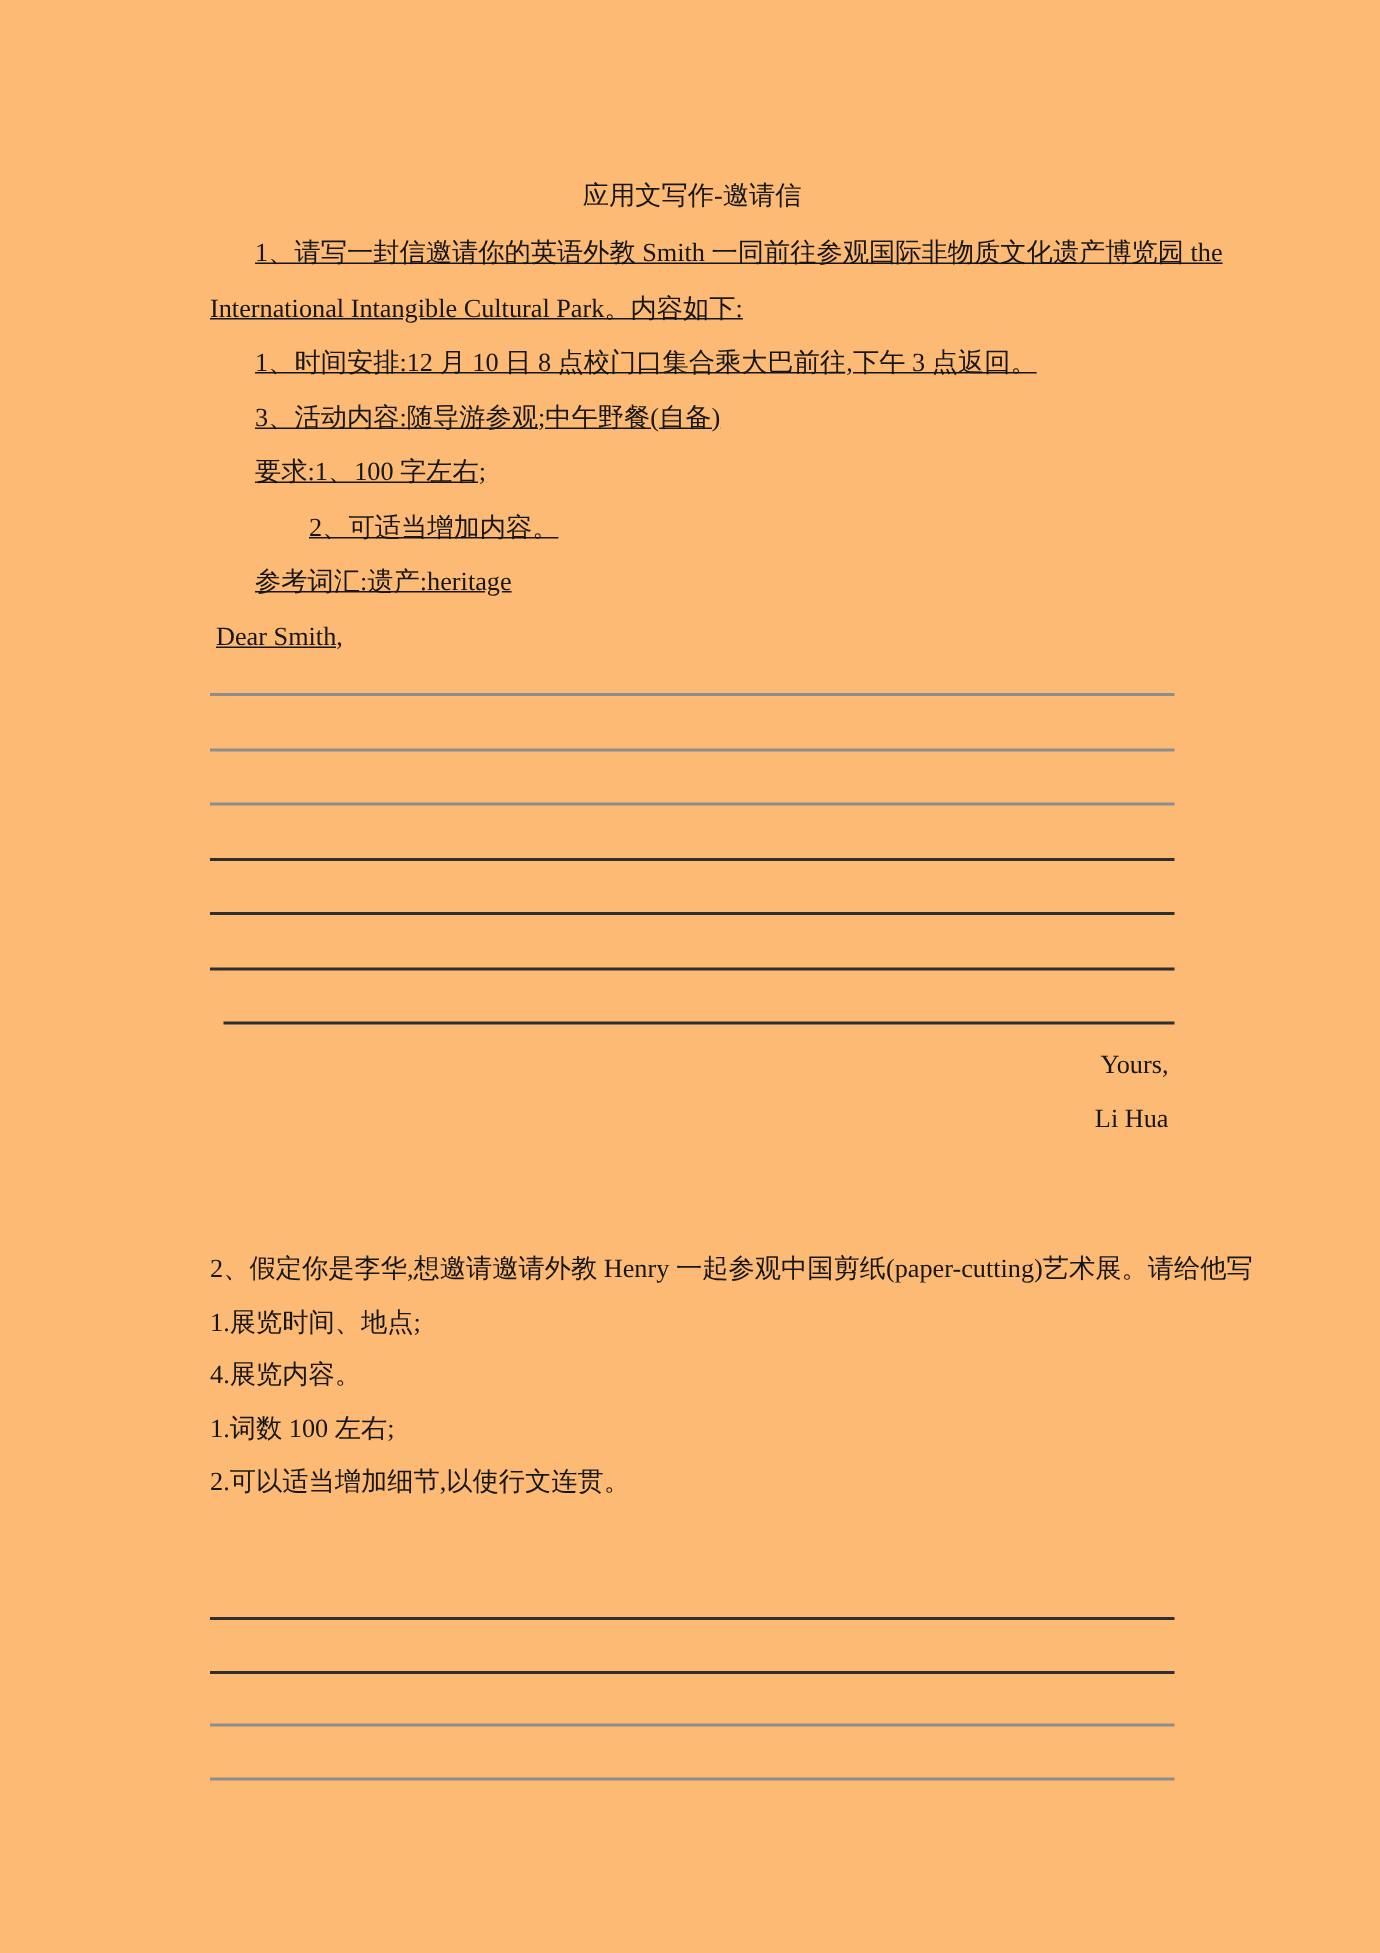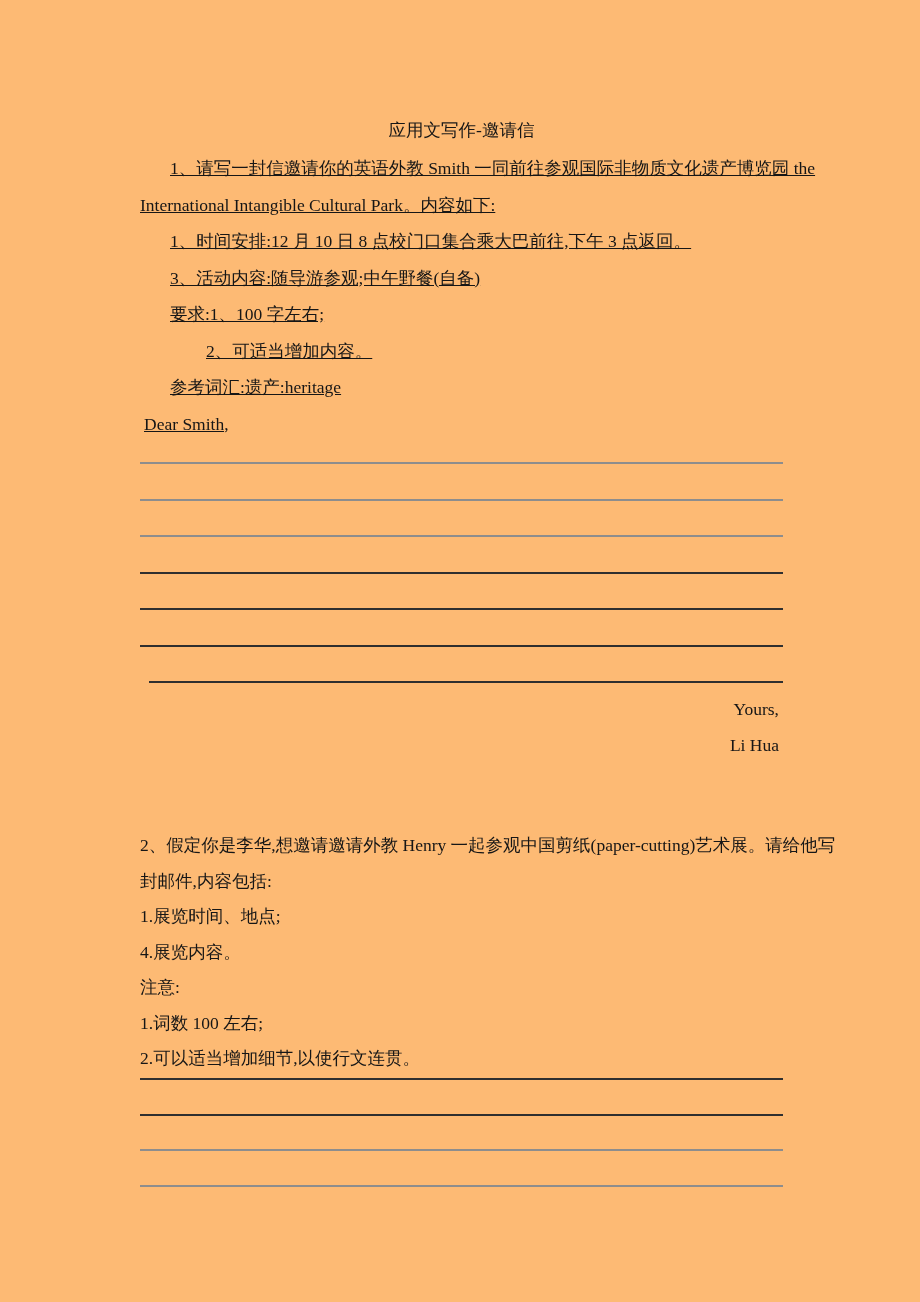--- a/index.html
+++ b/index.html
@@ -117,24 +117,22 @@
         </div>
       </div>
 
     <div class="closing-block">
       <div class="line">Yours,</div>
       <div class="line">Li Hua</div>
     </div>
 
     <div class="sec2">
       <div class="line">2、假定你是李华,想邀请邀请外教 Henry 一起参观中国剪纸(paper-cutting)艺术展。请给他写</div>
-      <div class="line">封邮件,内容包括:</div>
       <div class="line">1.展览时间、地点;</div>
       <div class="line">4.展览内容。</div>
-      <div class="line">注意:</div>
       <div class="line">1.词数 100 左右;</div>
       <div class="line">2.可以适当增加细节,以使行文连贯。</div>
     </div>
 
     <div class="lines-group lines-2" id="lines-group-2">
         <div class="writing-line">
           <span class="rule rule-dark"></span>
         </div>
         <div class="writing-line">
           <span class="rule rule-dark"></span>

